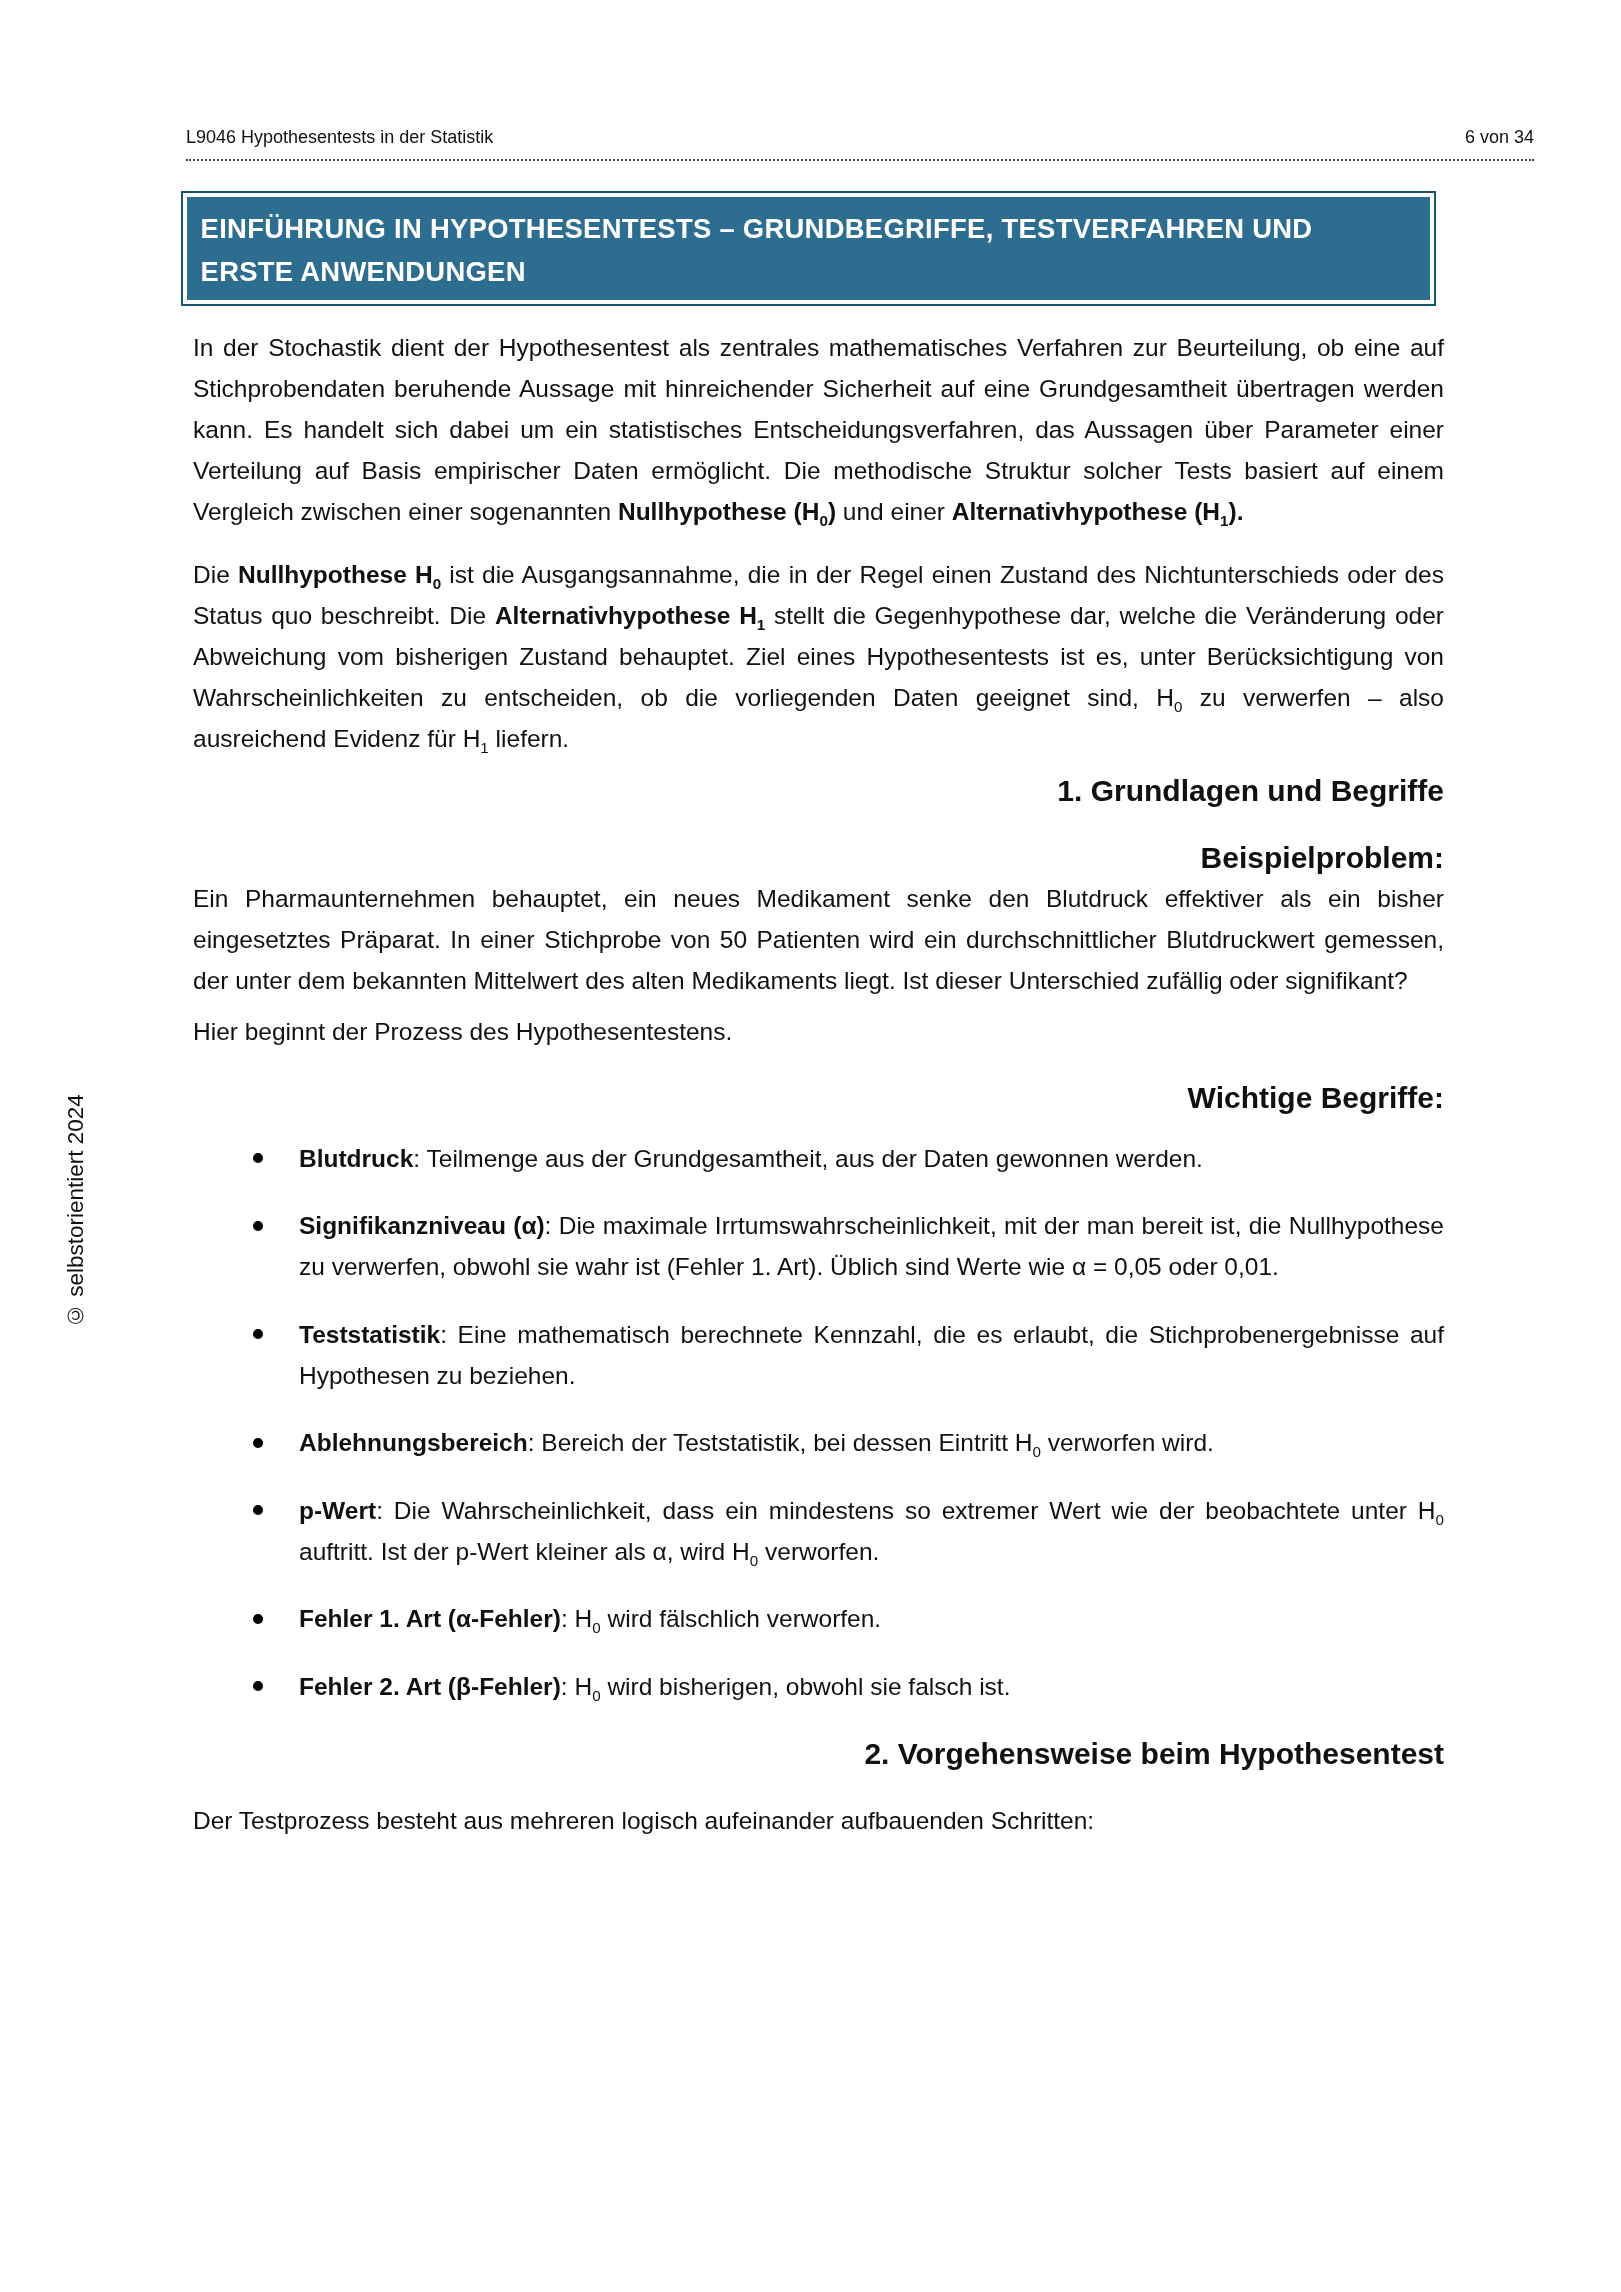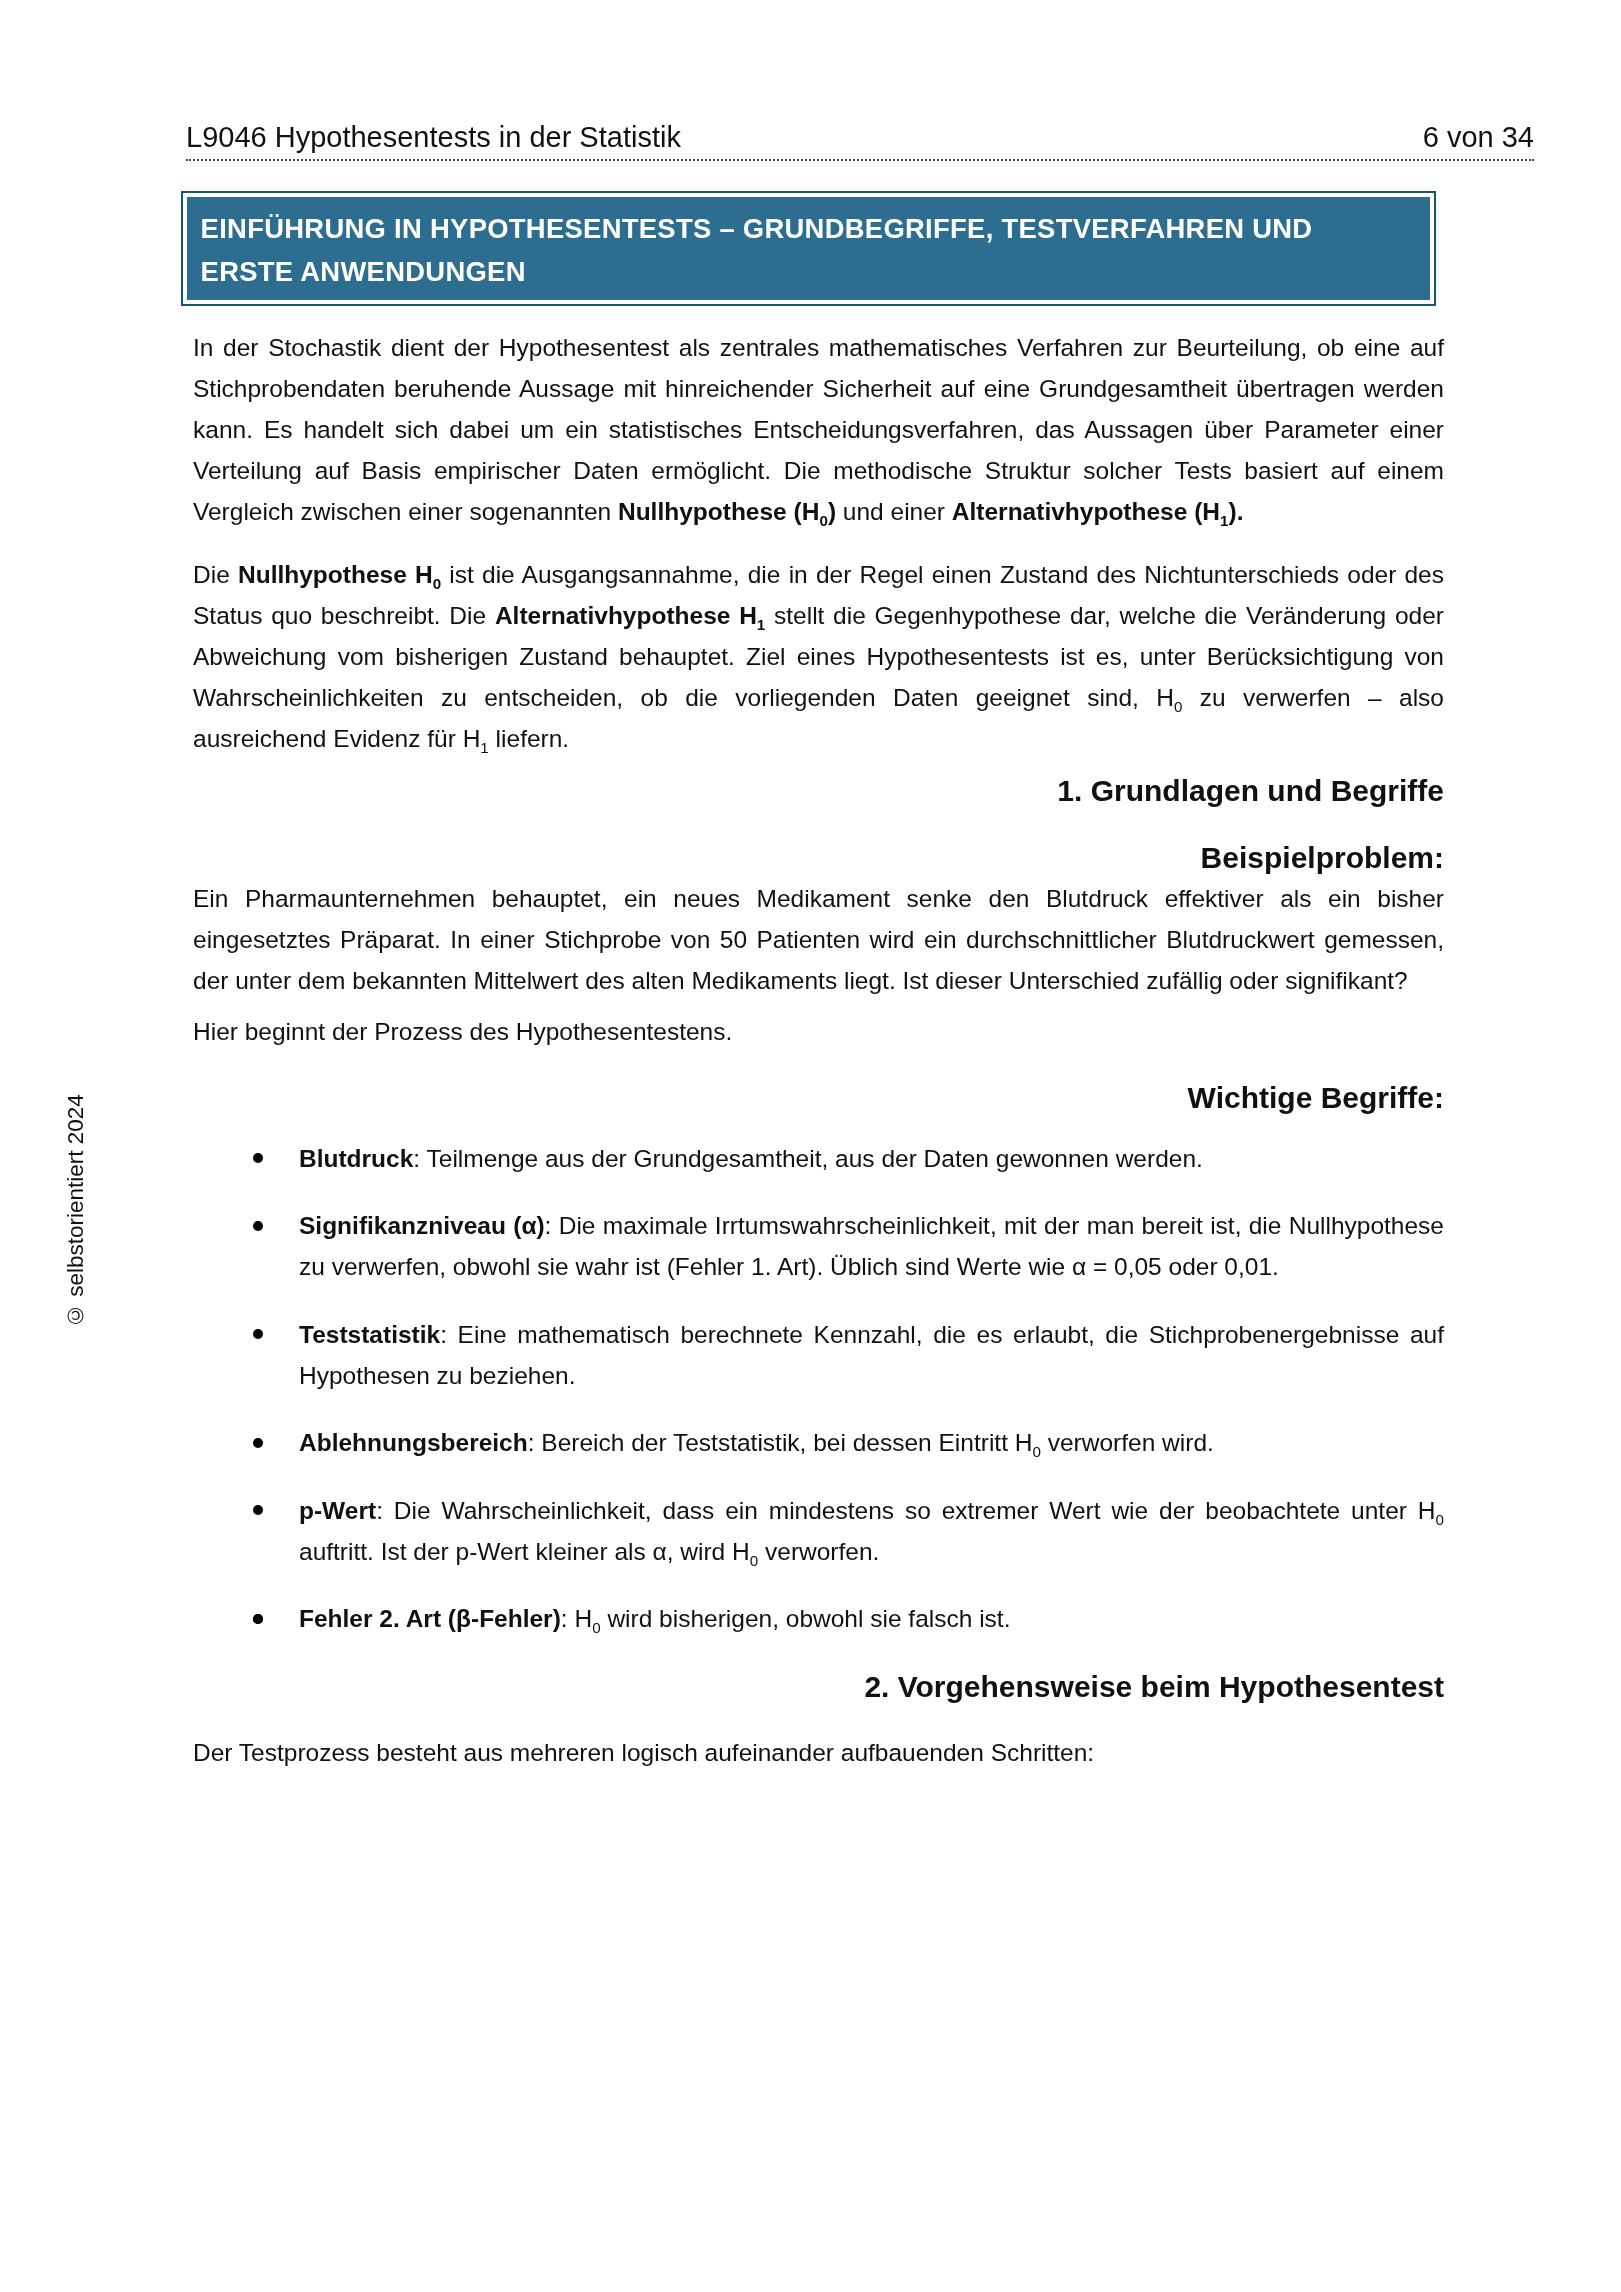--- a/index.html
+++ b/index.html
@@ -8,21 +8,21 @@
     width:1621px;height:2293px;
     background:#ffffff;
     font-family:"Liberation Sans", sans-serif;
     color:#111111;
     overflow:hidden;
   }
   
   .hdr{
     position:absolute;left:186px;top:125px;width:1348px;
     display:flex;justify-content:space-between;align-items:flex-end;
-    font-size:29px;line-height:25.5px;
+    font-size:18px;line-height:25.5px;
     padding-bottom:8.8px;
     border-bottom:2px dotted #444444;
   }
   
   .banner{
     position:absolute;left:181px;top:191px;width:1255px;
     box-sizing:border-box;
     border:2.9px solid #17546f;
     padding:3.9px;
     background:#2d6e90;
@@ -127,20 +127,21 @@
       <li>
         <span class="dot"></span>
         <span><span class="b">Ablehnungsbereich</span><span>: Bereich der Teststatistik, bei dessen Eintritt H</span><sub>0</sub><span> verworfen wird.</span></span>
       </li>
       <li>
         <span class="dot"></span>
         <span><span class="b">p-Wert</span><span>: Die Wahrscheinlichkeit, dass ein mindestens so extremer Wert wie der beobachtete unter H</span><sub>0</sub><span> auftritt. Ist der p-Wert kleiner als α, wird H</span><sub>0</sub><span> verworfen.</span></span>
       </li>
       <li>
         <span class="dot"></span>
+        <span><span class="b">Fehler 1. Art (α-Fehler)</span><span>: H</span><sub>0</sub><span> wird fälschlich verworfen.</span></span>
       </li>
       <li>
         <span class="dot"></span>
         <span><span class="b">Fehler 2. Art (β-Fehler)</span><span>: H</span><sub>0</sub><span> wird bisherigen, obwohl sie falsch ist.</span></span>
       </li>
     </ul>
 
     <h2 class="mb26">2. Vorgehensweise beim Hypothesentest</h2>
 
     <p class="mb0">Der Testprozess besteht aus mehreren logisch aufeinander aufbauenden Schritten:</p>

